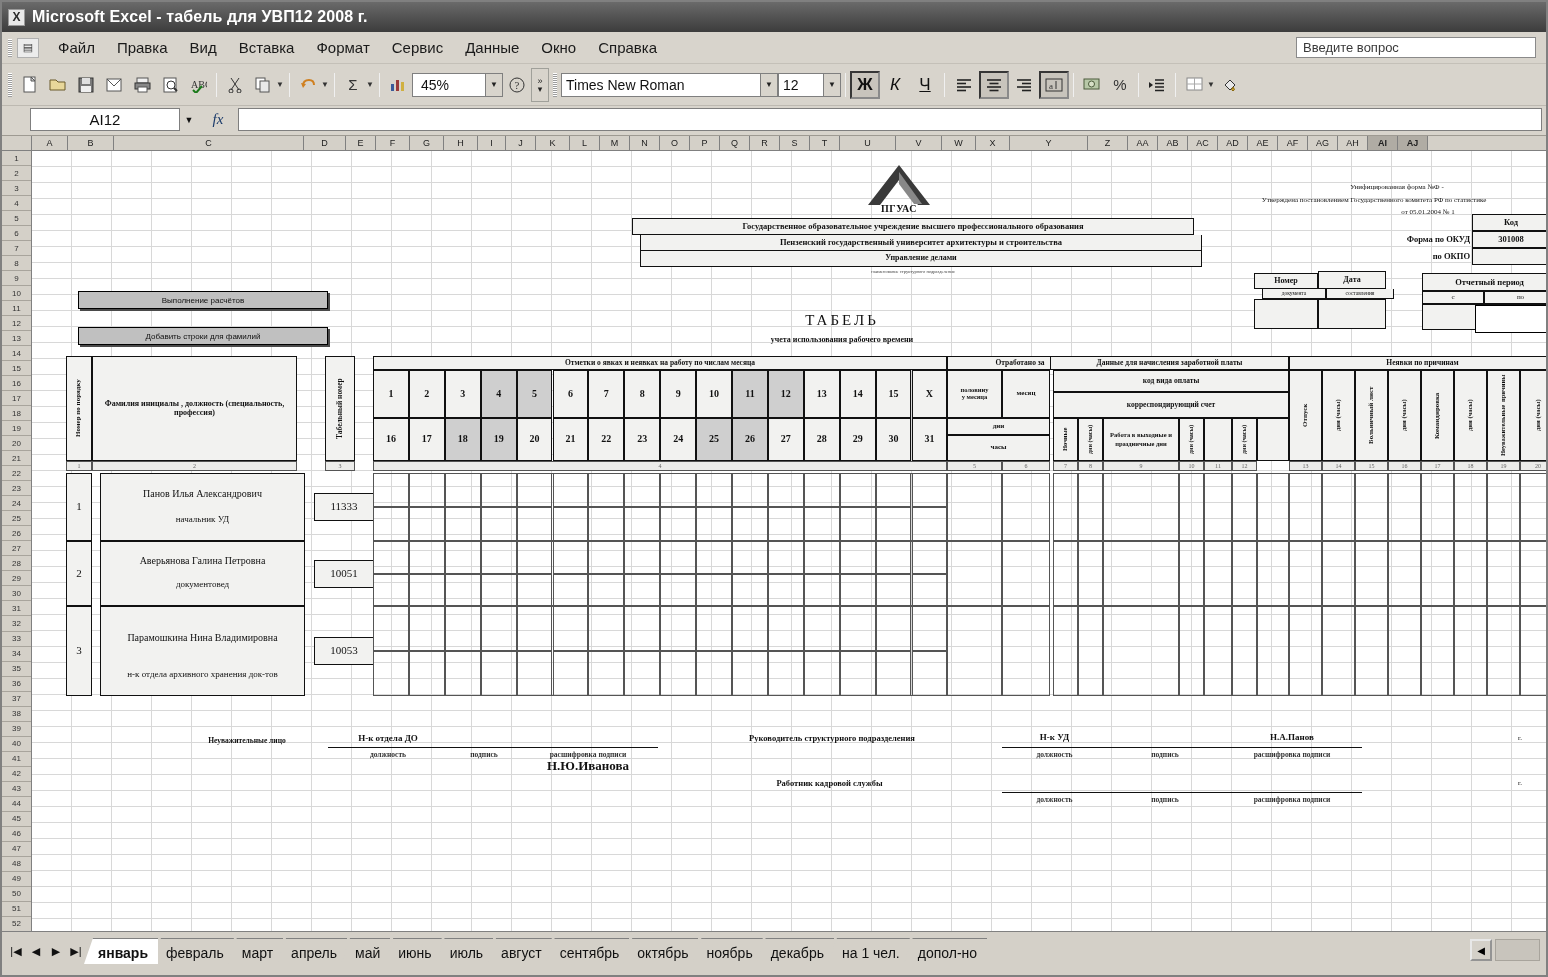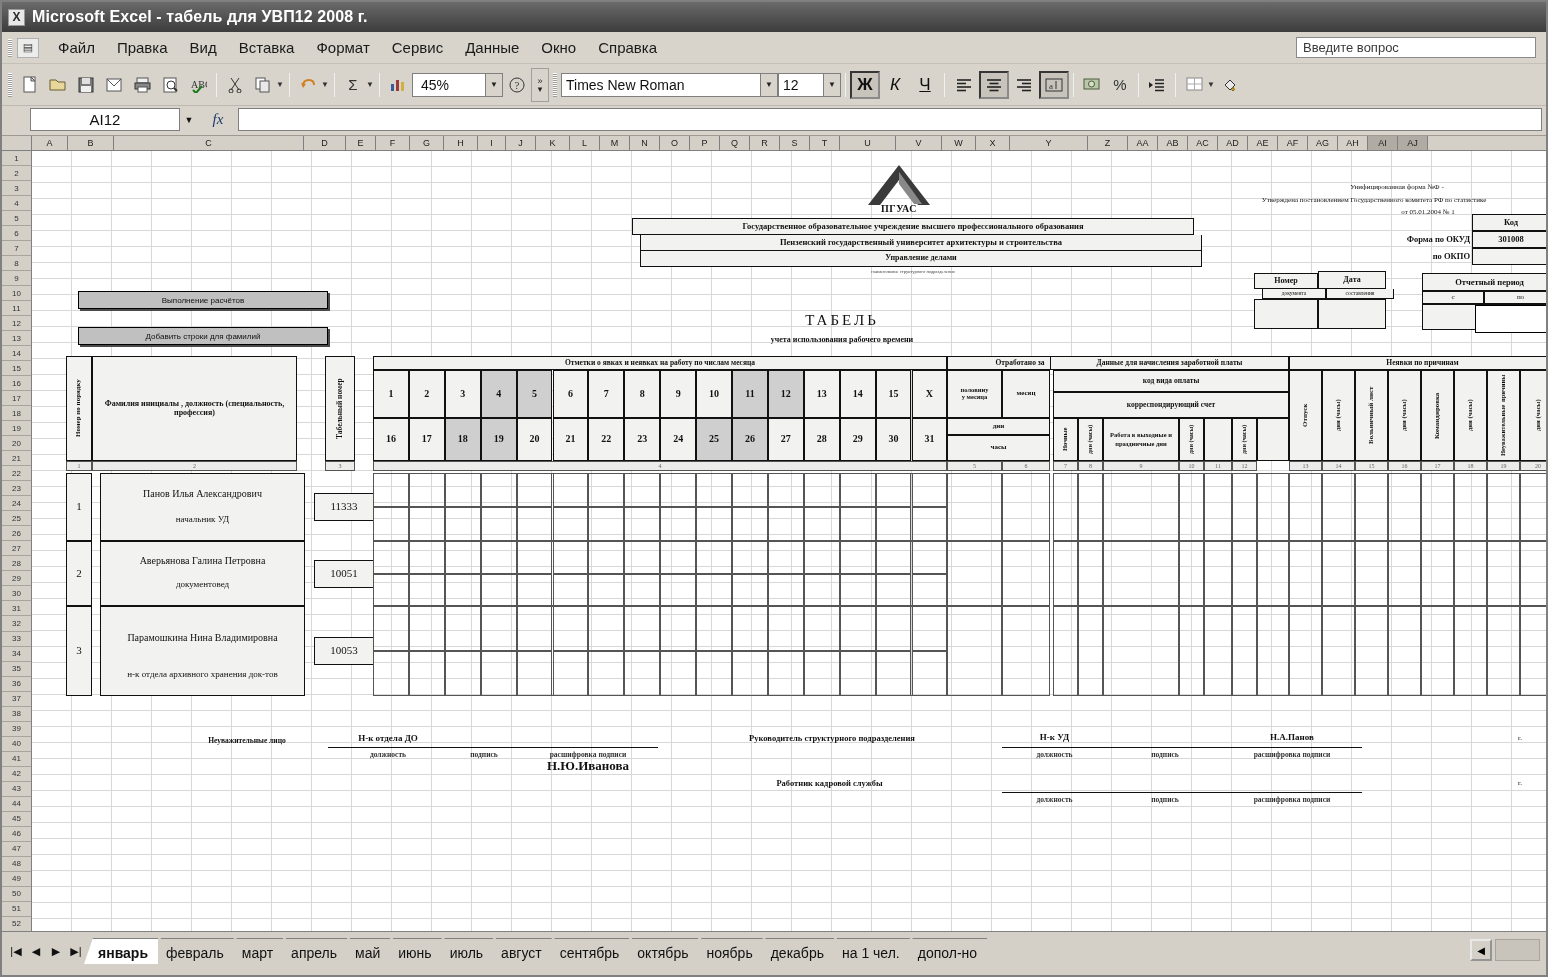--- a/index.html
+++ b/index.html
@@ -76,21 +76,21 @@
 
   
   .gridwrap { flex:1 1 auto; position:relative; background:#fff; overflow:hidden; }
 
   
   .colhdr { height:15px; background:#d4d0c8; display:flex; border-bottom:1px solid #808080; }
   .colhdr .corner { width:30px; background:#d4d0c8; border-right:1px solid #808080; }
   .colhdr .ch { border-right:1px solid #808080; font-size:9px; color:#222;
                 display:flex; align-items:center; justify-content:center;
                 background:#d4d0c8; }
-  .colhdr .ch.sel { background:#b0aca4; font-weight:normal; }
+  .colhdr .ch.sel { background:#b0aca4; font-weight:bold; }
 
   .body-row { display:flex; height:calc(100% - 15px); }
   .rowhdr { width:30px; background:#d4d0c8; border-right:1px solid #808080; flex:0 0 30px; }
   .rowhdr .rh { border-bottom:1px solid #a8a49c; font-size:8px; color:#333;
                 display:flex; align-items:center; justify-content:center; background:#d4d0c8; }
 
   .sheetarea { flex:1 1 auto; position:relative; background:#fff;
                background-image:
                  repeating-linear-gradient(90deg, transparent 0 39px, #d8d8d8 39px 40px),
                  repeating-linear-gradient(180deg, transparent 0 15px, #d8d8d8 15px 16px);

